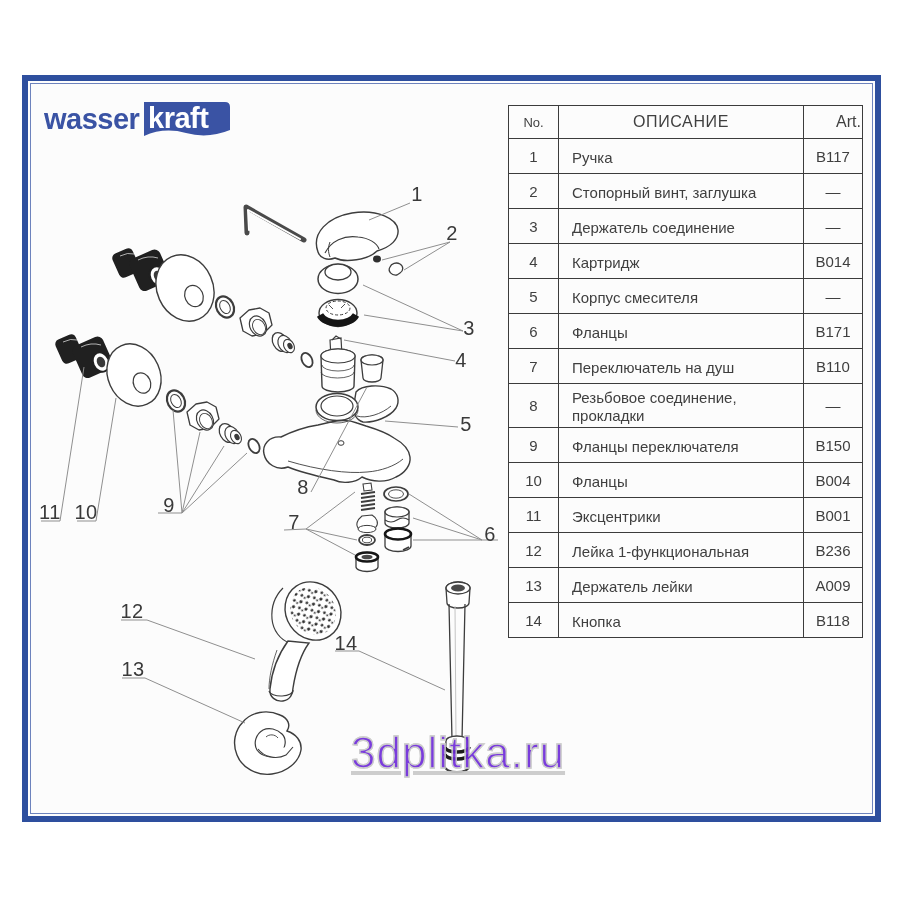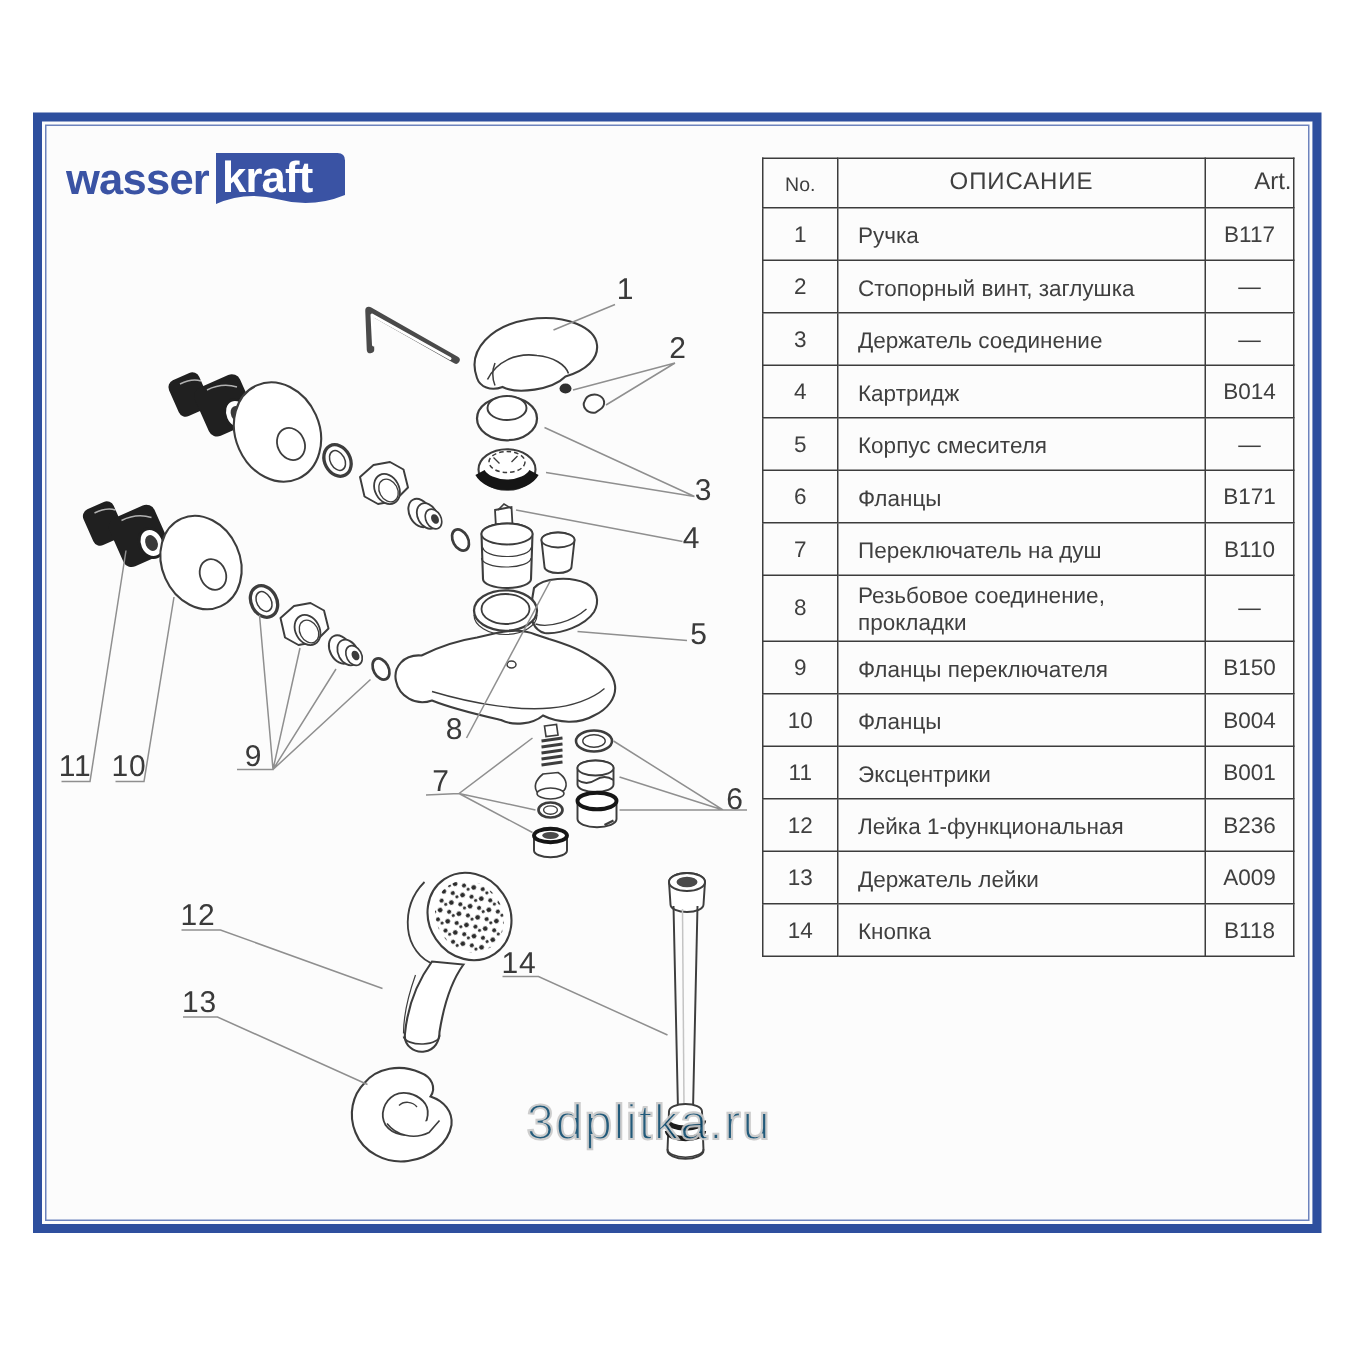--- a/index.html
+++ b/index.html
@@ -42,23 +42,23 @@
   table.parts thead tr{height:33px;}
   table.parts tbody tr{height:35px;}
   table.parts tbody tr:nth-child(8){height:44px;}
   th.h-no{font-size:13px;text-align:center;}
   th.h-desc{font-size:16px;letter-spacing:0.6px;}
   th.h-art{font-size:16px;text-align:right;}
   td.no,td.art{text-align:center;font-size:15px;}
   td.desc{font-size:15px;text-align:left;padding:5px 28px 2px 13px;line-height:1.2;}
   .watermark{
     position:absolute;left:351px;top:731px;
-    font-size:33px;letter-spacing:1px;line-height:1;
-    color:#0c4a6e;-webkit-text-stroke:1.4px var(--wm);
-    text-shadow:0 0 1px #d4d4d4;opacity:.9;
+    font-size:44px;letter-spacing:1px;line-height:1;
+    color:#6d28d9;-webkit-text-stroke:1.4px var(--wm);
+    text-shadow:0 0 1px #d4d4d4;opacity:.9;text-decoration:underline;
   }
 </style>
 </head>
 <body>
 
 <div class="frame"></div>
 
 <svg class="logo" width="188" height="46" viewBox="0 0 188 46">
   <text x="0" y="31" font-size="29" font-weight="bold" letter-spacing="-0.5" fill="#3a53a4">wasser</text>
   <path d="M100,4 H181 Q186,4 186,9 V32 Q164,41 142,35 Q120,29 100,38 Z" fill="#3a53a4"></path>

